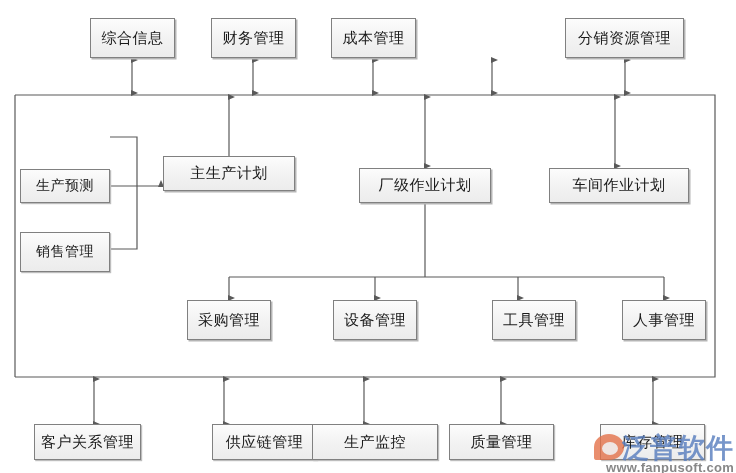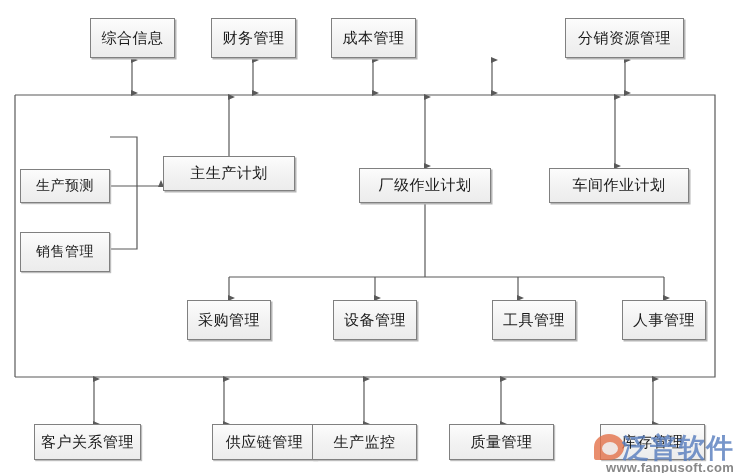--- a/index.html
+++ b/index.html
@@ -195,21 +195,21 @@
   <div class="node plain" style="left:34px; top:424px; width:107px; height:36px;">
     <span>客户关系管理</span>
   </div>
 
   <div class="node" style="left:622px; top:300px; width:84px; height:40px;">
     <span>人事管理</span>
   </div>
   <div class="node plain" style="left:172px; top:424px; width:105px; height:36px;margin-left:40px;">
     <span>供应链管理</span>
   </div>
-  <div class="node plain" style="left:312px; top:424px; width:105px; height:36px;">
+  <div class="node plain" style="left:312px; top:424px; width:126px; height:36px;">
     <span>生产监控</span>
   </div>
   <div class="node plain" style="left:600px; top:424px; width:105px; height:36px;">
     <span>库存管理</span>
   </div>
   <div class="node plain" style="left:449px; top:424px; width:105px; height:36px;">
     <span>质量管理</span>
   </div>
 
   <div class="watermark" style="left:594px; top:418px; width:142px; height:50px;margin-top:12px;">

